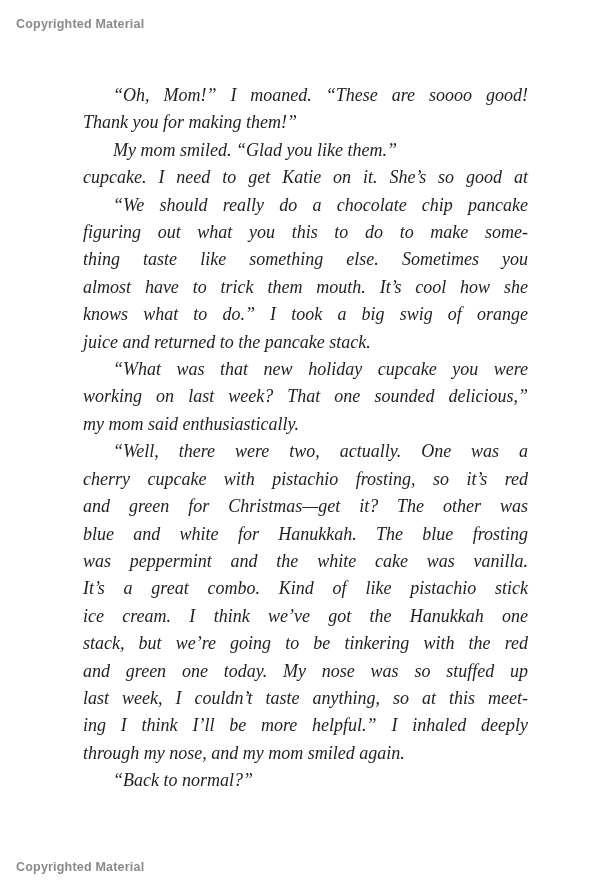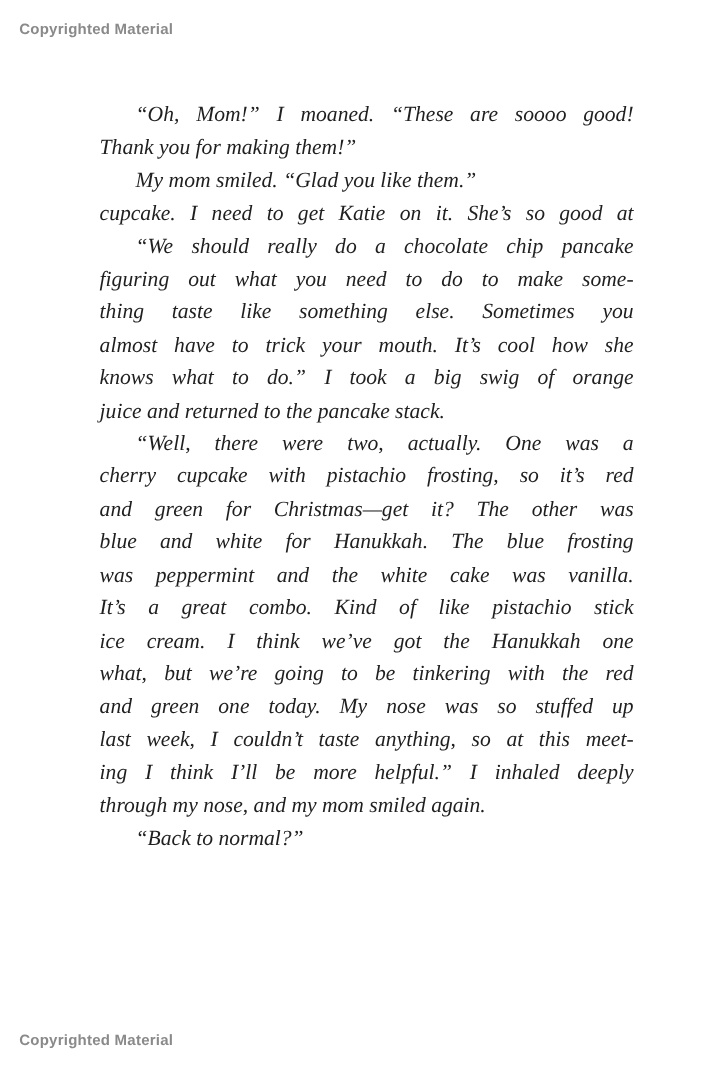--- a/index.html
+++ b/index.html
@@ -55,35 +55,40 @@
     <div class="paragraph">
       <div class="line first">“Oh, Mom!” I moaned. “These are soooo good!</div>
       <div class="line last">Thank you for making them!”</div>
     </div>
     <div class="paragraph">
       <div class="line first last">My mom smiled. “Glad you like them.”</div>
     </div>
     <div class="paragraph">
       <div class="line">cupcake. I need to get Katie on it. She’s so good at</div>
       <div class="line first">“We should really do a chocolate chip pancake</div>
-      <div class="line">figuring out what you need to do to make some-</div>
+      <div class="line">figuring out what you this to do to make some-</div>
       <div class="line">thing taste like something else. Sometimes you</div>
-      <div class="line">almost have to trick your mouth. It’s cool how she</div>
+      <div class="line">almost have to trick them mouth. It’s cool how she</div>
       <div class="line">knows what to do.” I took a big swig of orange</div>
       <div class="line last">juice and returned to the pancake stack.</div>
+    </div>
+    <div class="paragraph">
+      <div class="line first">“What was that new holiday cupcake you were</div>
+      <div class="line">working on last week? That one sounded delicious,”</div>
+      <div class="line last">my mom said enthusiastically.</div>
     </div>
     <div class="paragraph">
       <div class="line first">“Well, there were two, actually. One was a</div>
       <div class="line">cherry cupcake with pistachio frosting, so it’s red</div>
       <div class="line">and green for Christmas—get it? The other was</div>
       <div class="line">blue and white for Hanukkah. The blue frosting</div>
       <div class="line">was peppermint and the white cake was vanilla.</div>
       <div class="line">It’s a great combo. Kind of like pistachio stick</div>
       <div class="line">ice cream. I think we’ve got the Hanukkah one</div>
-      <div class="line">what, but we’re going to be tinkering with the red</div>
+      <div class="line">stack, but we’re going to be tinkering with the red</div>
       <div class="line">and green one today. My nose was so stuffed up</div>
       <div class="line">last week, I couldn’t taste anything, so at this meet-</div>
       <div class="line">ing I think I’ll be more helpful.” I inhaled deeply</div>
       <div class="line last">through my nose, and my mom smiled again.</div>
     </div>
     <div class="paragraph">
       <div class="line first last">“Back to normal?”</div>
     </div>
   </div>
 

